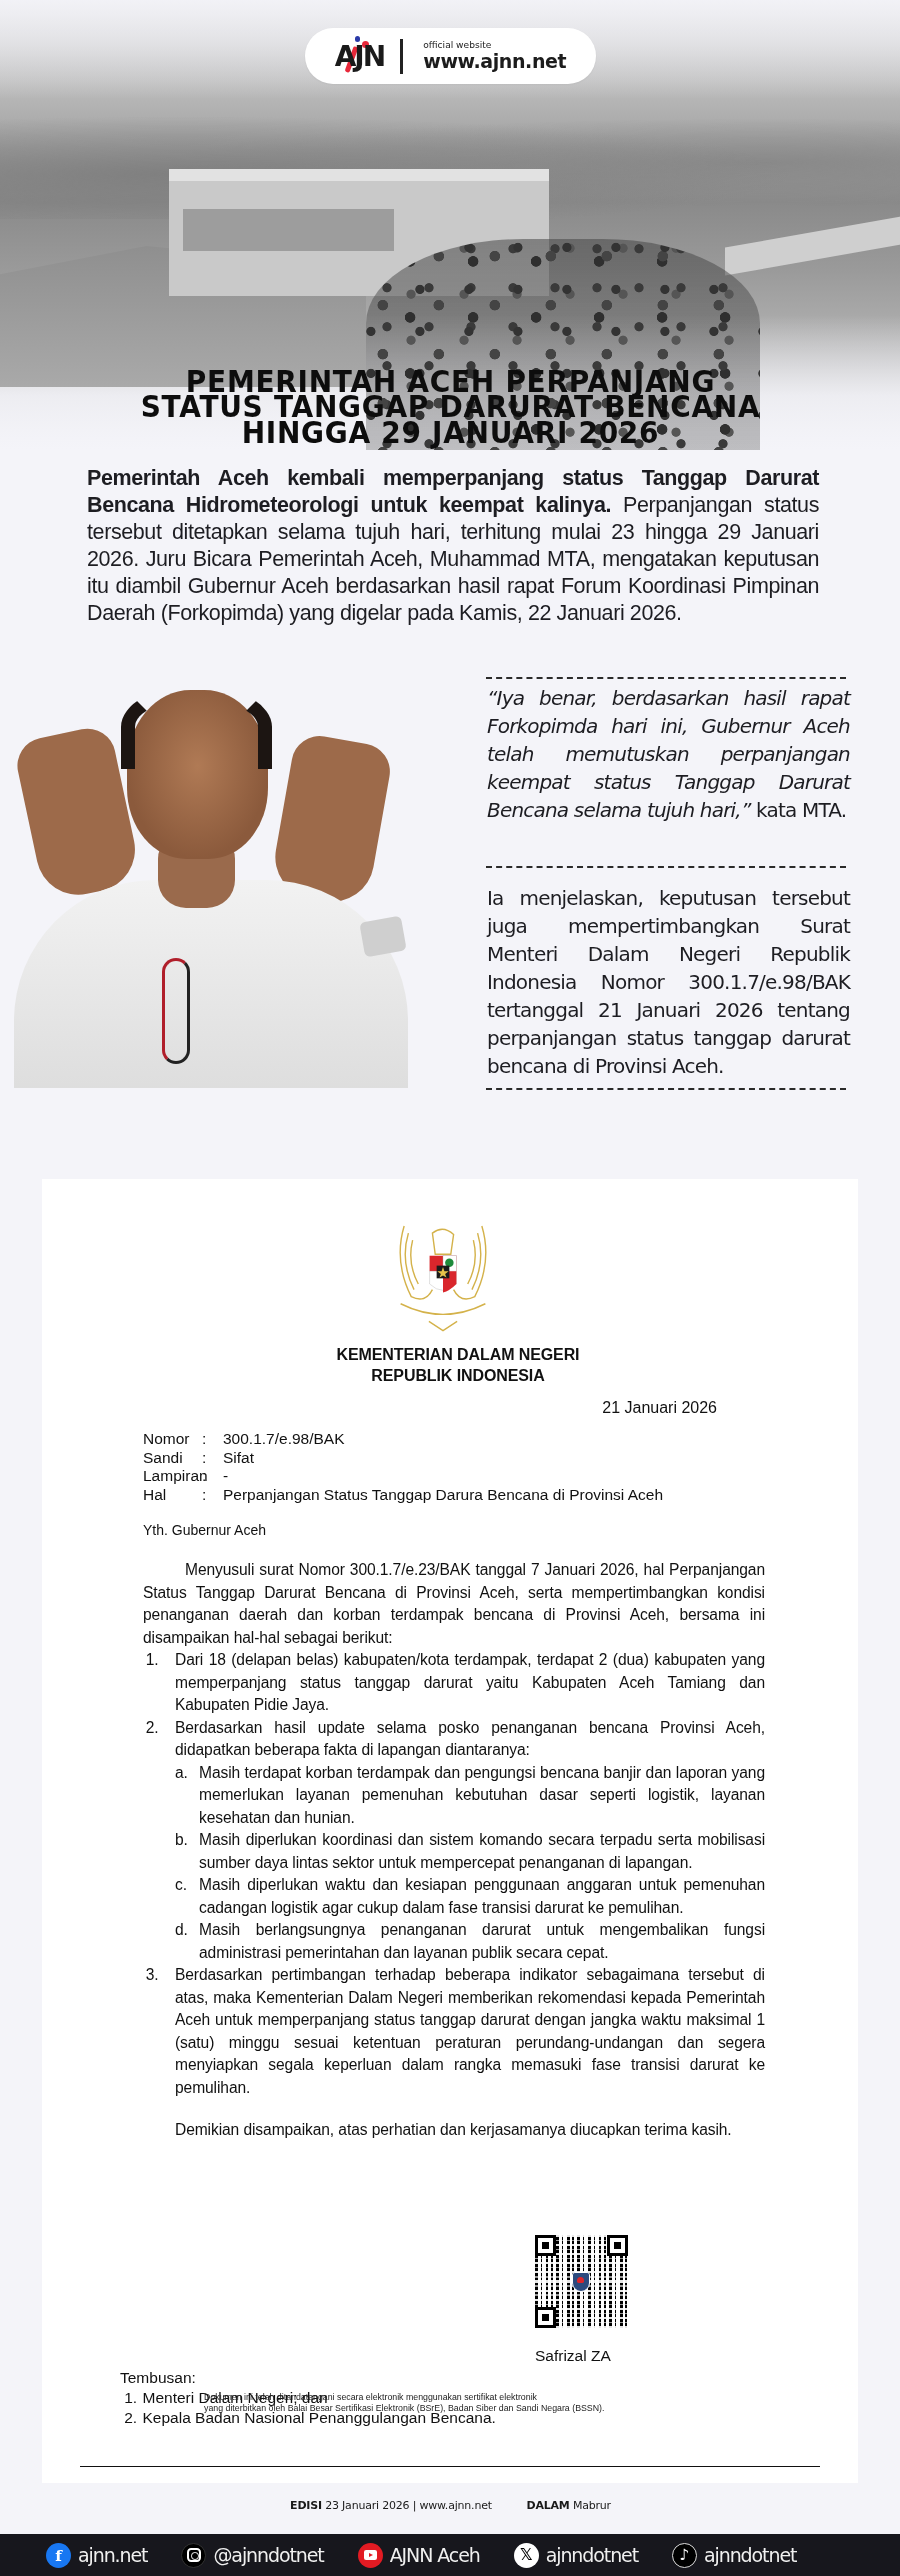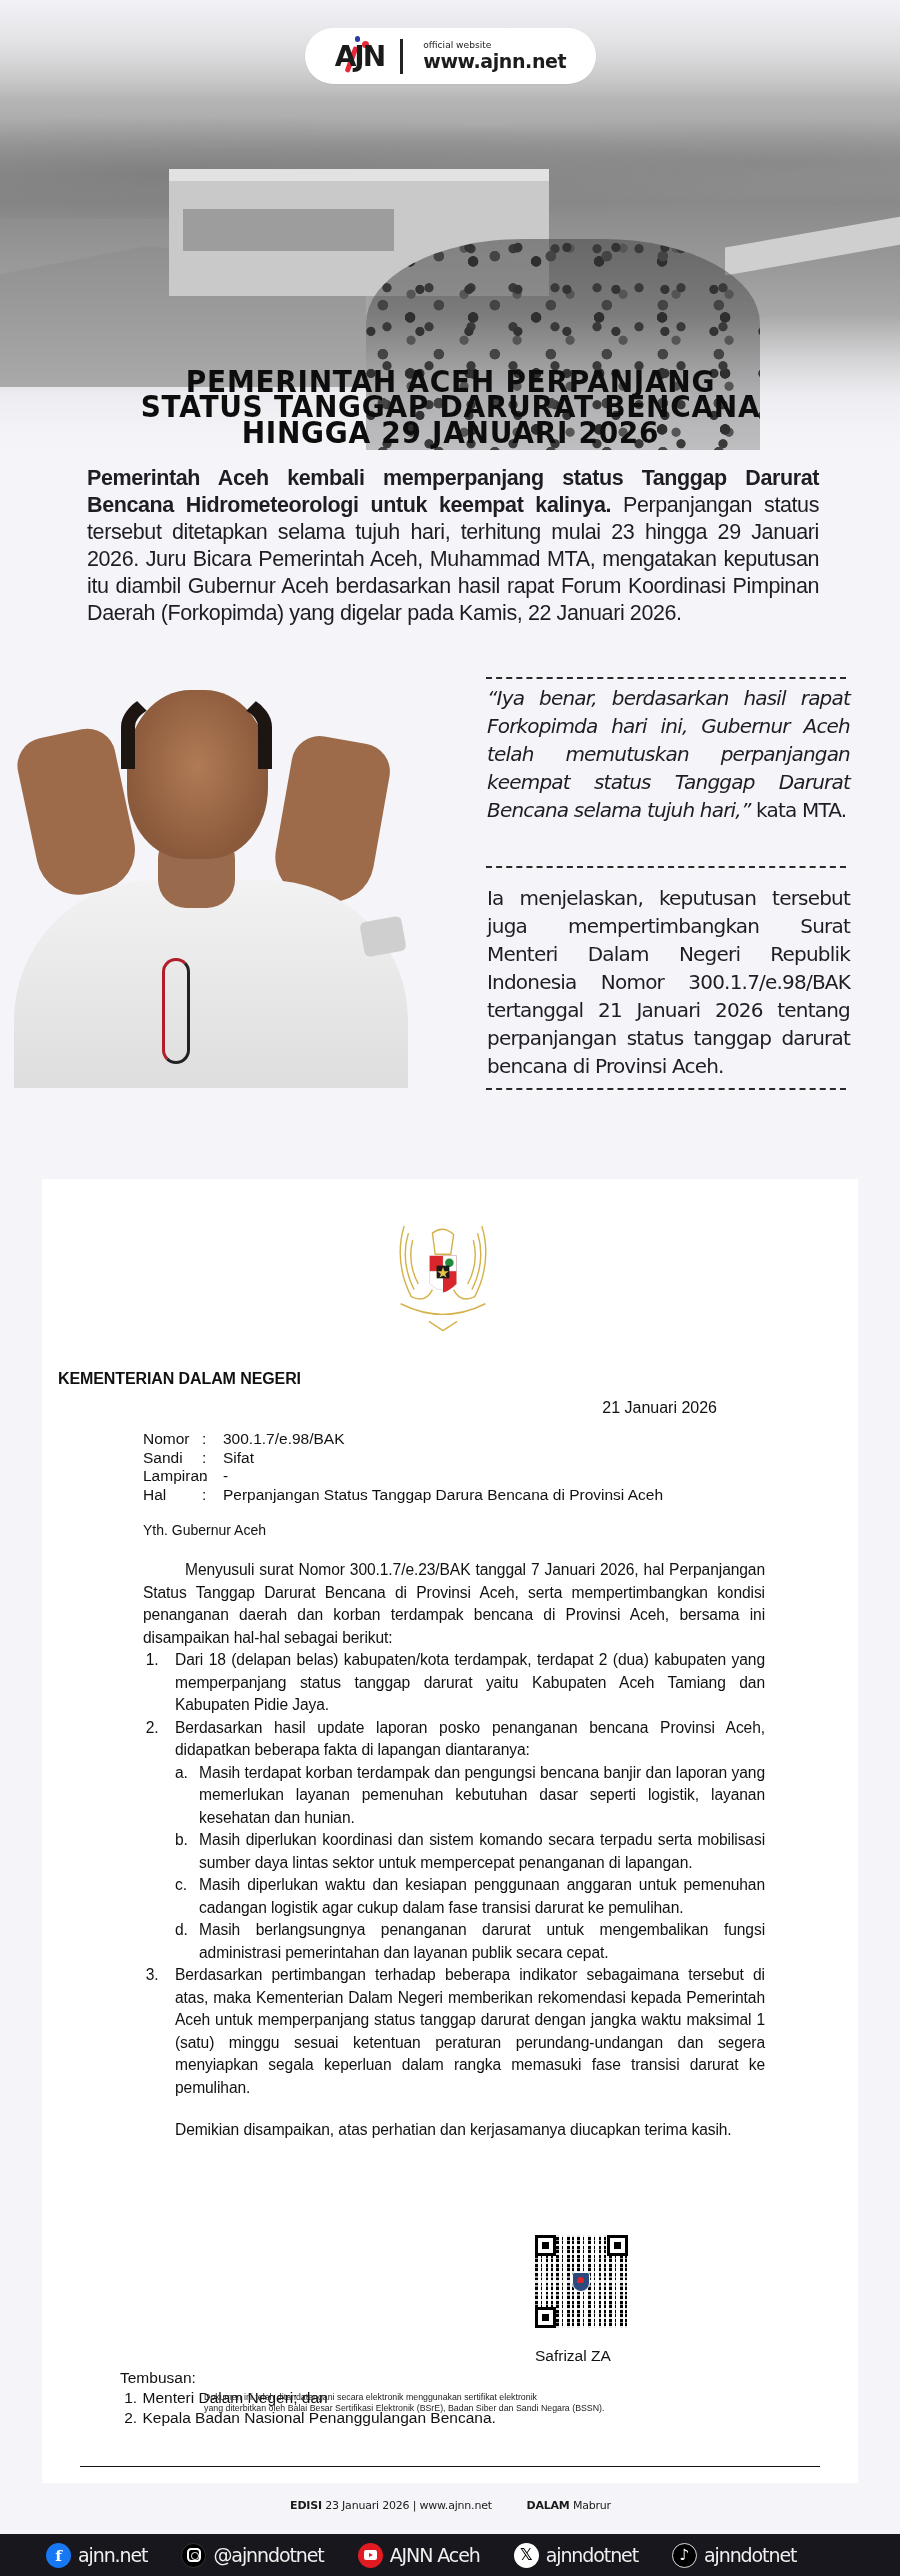--- a/index.html
+++ b/index.html
@@ -67,21 +67,21 @@
   .quote { position: absolute; left: 487px; top: 684px; width: 363px; font-family: "DejaVu Sans", sans-serif;
     font-size: 20px; line-height: 28px; color: #1d1d22; letter-spacing: -0.8px; text-align: justify; }
   .quote i { font-style: italic; }
   .explain { position: absolute; left: 487px; top: 884px; width: 363px; font-family: "DejaVu Sans", sans-serif;
     font-size: 20px; line-height: 28px; color: #1d1d22; letter-spacing: -0.8px; text-align: justify; }
 
   
   .doc { position: absolute; left: 42px; top: 1179px; width: 816px; height: 1304px; background: #fff; }
   .doc-text { font-family: "Liberation Sans", sans-serif; color: #111; font-size: 15.5px; }
   .garuda { position: absolute; left: 348px; top: 40px; width: 106px; height: 113px; }
-  .kop { position: absolute; left: 16px; top: 165px; width: 100%; font-weight: 700; font-size: 16px; line-height: 21px; letter-spacing: -0.1px; margin-top: 24px; }
+  .kop { position: absolute; left: 8px; top: 165px; width: 100%; text-align: center; font-weight: 700; font-size: 16px; line-height: 21px; letter-spacing: -0.1px; }
   .date { position: absolute; right: 141px; top: 220px; font-size: 16px; }
   .meta { position: absolute; left: 101px; top: 251px; font-size: 15.5px; line-height: 18.7px; }
   .meta .row { display: flex; }
   .meta .k { width: 59px; }
   .meta .c { width: 21px; }
   .yth { position: absolute; left: 101px; top: 343px; font-size: 14px; }
   .body { position: absolute; left: 101px; top: 380px; width: 622px; font-size: 15.6px; line-height: 22.5px; text-align: justify; letter-spacing: -0.1px; }
   .body .indent { text-indent: 42px; }
   .body .li { display: flex; }
   .body .num { width: 32px; flex: none; padding-left: 2.8px; }
@@ -195,20 +195,21 @@
     <rect x="75" y="52" width="19" height="22" fill="#fff" stroke="#aaa" stroke-width=".5"></rect>
     <circle cx="84" cy="62" r="6" fill="#1f8a3a"></circle>
     <path d="M56 74 L94 74 L94 92 Q75 110 56 92 Z" fill="#fff" stroke="#aaa" stroke-width=".5"></path>
     <path d="M75 74 L94 74 L94 92 Q84 102 75 104 Z" fill="#d9262c"></path>
     <rect x="66" y="66" width="18" height="18" fill="#1a1a1a"></rect>
     <polygon points="75,68 77,74 83,74 78,78 80,83 75,80 70,83 72,78 67,74 73,74" fill="#e6c34a"></polygon>
   </svg>
 
   <div class="kop">
     <div>KEMENTERIAN DALAM NEGERI</div>
+    <div>REPUBLIK INDONESIA</div>
   </div>
 
   <div class="date">21 Januari 2026</div>
 
   <div class="meta">
     <div class="row">
         <span class="k">Nomor</span>
         <span class="c">:</span>
         <span>300.1.7/e.98/BAK</span>
       </div>
@@ -233,21 +234,21 @@
 
   <div class="body">
     <p class="indent">Menyusuli surat Nomor 300.1.7/e.23/BAK tanggal 7 Januari 2026, hal Perpanjangan Status Tanggap Darurat Bencana di Provinsi Aceh, serta mempertimbangkan kondisi penanganan daerah dan korban terdampak bencana di Provinsi Aceh, bersama ini disampaikan hal-hal sebagai berikut:</p>
     <div class="li">
         <span class="num">1.</span>
         <span>Dari 18 (delapan belas) kabupaten/kota terdampak, terdapat 2 (dua) kabupaten yang memperpanjang status tanggap darurat yaitu Kabupaten Aceh Tamiang dan Kabupaten Pidie Jaya.</span>
       </div>
     <div class="li">
         <span class="num">2.</span>
       <div>
-        <div>Berdasarkan hasil update laporan posko penanganan bencana Provinsi Aceh, didapatkan beberapa fakta di lapangan diantaranya:</div>
+        <div>Berdasarkan hasil update selama posko penanganan bencana Provinsi Aceh, didapatkan beberapa fakta di lapangan diantaranya:</div>
         <div class="sub">
             <span class="subnum">a.</span>
             <span>Masih terdapat korban terdampak dan pengungsi bencana banjir dan laporan yang memerlukan layanan pemenuhan kebutuhan dasar seperti logistik, layanan kesehatan dan hunian.</span>
           </div>
         <div class="sub">
             <span class="subnum">b.</span>
             <span>Masih diperlukan koordinasi dan sistem komando secara terpadu serta mobilisasi sumber daya lintas sektor untuk mempercepat penanganan di lapangan.</span>
           </div>
         <div class="sub">
             <span class="subnum">c.</span>

